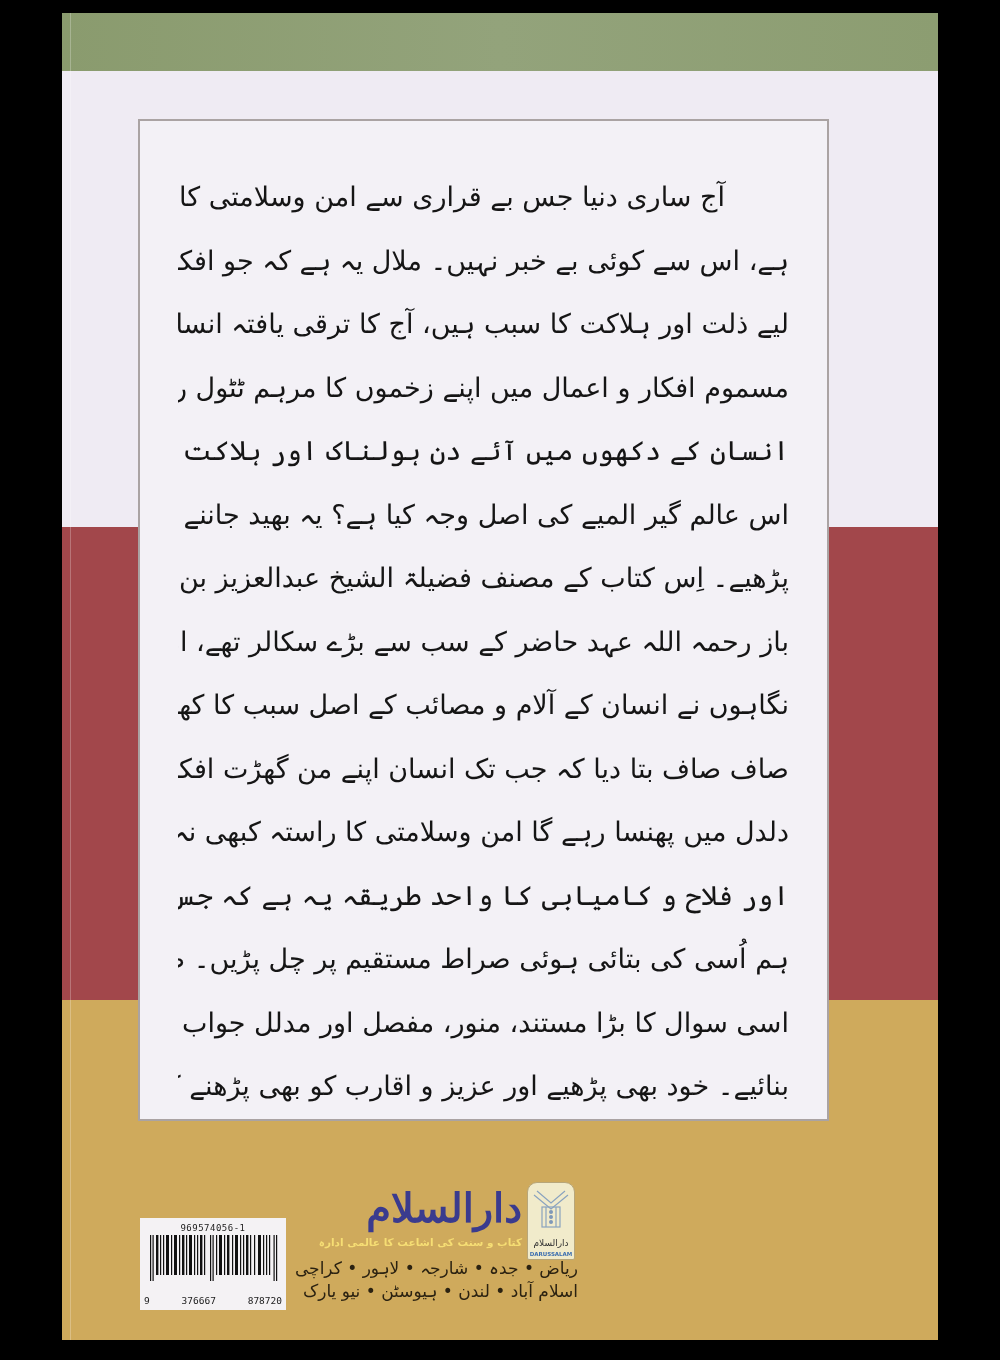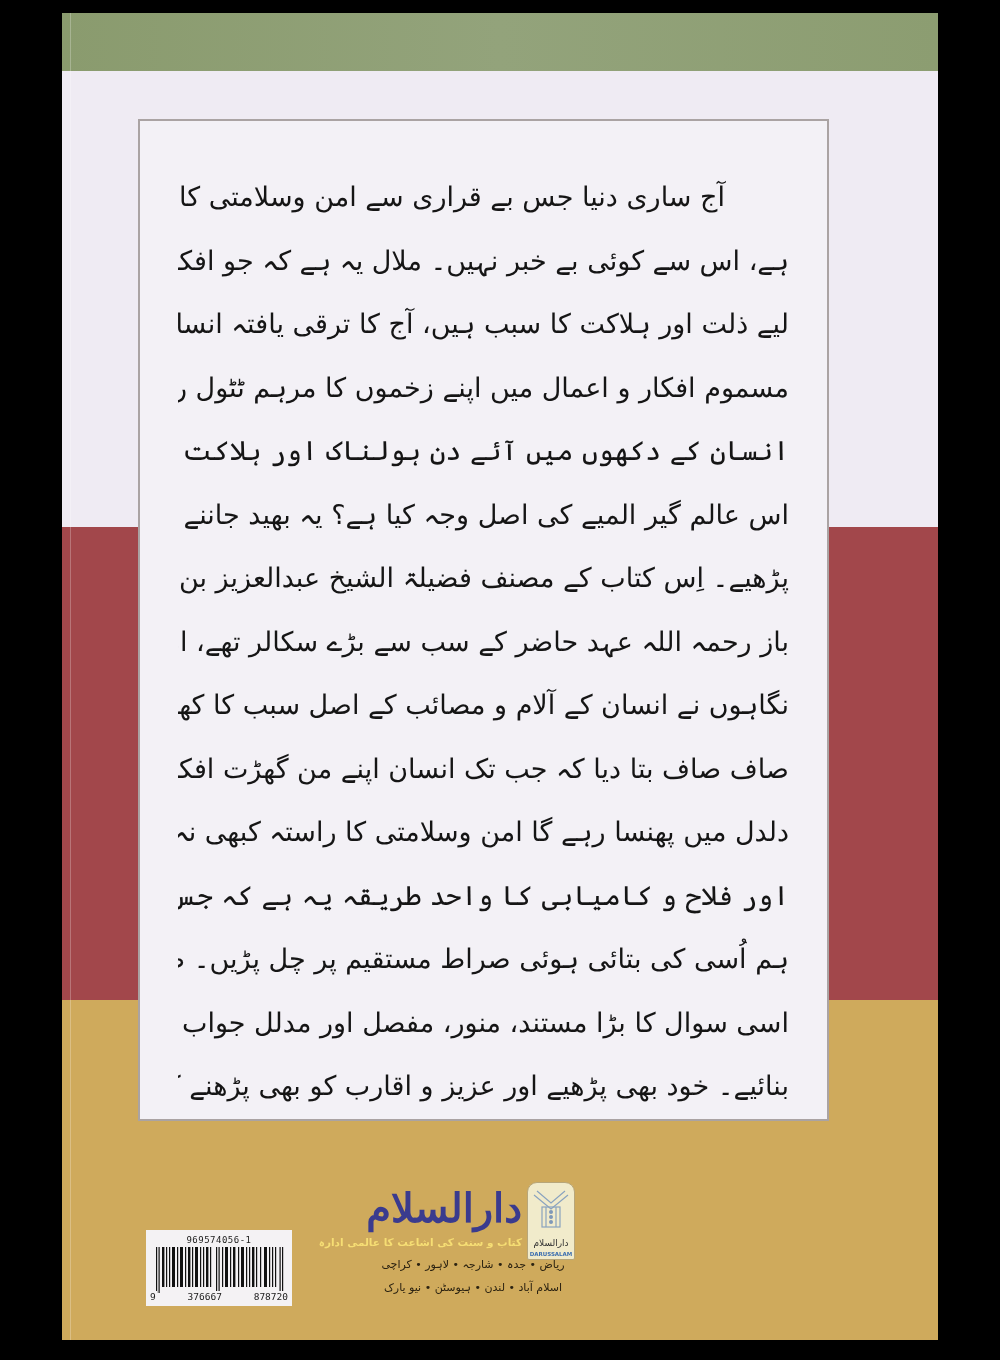--- a/index.html
+++ b/index.html
@@ -9,31 +9,31 @@
   .band-green { top:0; height:58px; background:linear-gradient(90deg,#8a9b6e,#93a37b 50%,#8c9d71); }
   .band-white { top:58px; height:456px; background:#efebf3; }
   .band-red { top:514px; height:473px; background:#a2474b; }
   .band-gold { top:987px; height:340px; background:#cfaa5c; }
   .spine-line { position:absolute; left:8px; top:0; width:1px; height:100%; background:rgba(255,255,255,0.25); }
   .textbox { position:absolute; left:76px; top:106px; width:691px; height:1002px; background:#f3f1f6; border:2px solid #aaa3a3; box-sizing:border-box; }
   .para { position:absolute; left:38px; right:38px; top:44px; direction:rtl; text-align:justify; }
   .line { height:63.5px; line-height:63.5px; font-family:"DejaVu Serif", serif; font-size:27px; color:#151515; white-space:nowrap; overflow:hidden; text-align:justify; text-align-last:justify; }
   .line.first { padding-right:64px; }
   .line.last { text-align-last:right; }
-  .barcode { position:absolute; left:84px; top:1205px; width:146px; height:76px; background:#f4f2f4;margin-top:12px; }
+  .barcode { position:absolute; left:78px; top:1205px; width:146px; height:92px; background:#f4f2f4; }
   .bc-top { position:absolute; top:5px; left:0; width:100%; text-align:center; font-family:"DejaVu Sans Mono", monospace; font-size:9px; color:#222; letter-spacing:0.5px; }
   .bc-bars { position:absolute; left:10px; top:17px; width:128px; height:46px; }
   .bc-bottom { position:absolute; bottom:4px; left:3px; right:3px; display:flex; justify-content:space-between; font-family:"DejaVu Sans Mono", monospace; font-size:9.5px; color:#222; background:transparent; }
   .bc-bottom span { background:#f4f2f4; padding:0 1px; }
   .logo-word { position:absolute; left:310px; top:1167px; width:150px; height:56px; direction:rtl; text-align:right; font-family:"DejaVu Serif", serif; font-size:40px; font-weight:bold; color:#3a3b8e; line-height:56px; }
   .logo-tag { position:absolute; left:310px; top:1223px; width:150px; direction:rtl; text-align:right; font-size:10.5px; color:#f6de74; font-weight:bold; white-space:nowrap; }
   .emblem { position:absolute; left:465px; top:1169px; width:48px; height:78px; background:#f1ebcb; border:1px solid #b7a67a; border-radius:10px 10px 2px 2px; box-sizing:border-box; overflow:hidden; }
   .emblem-label { position:absolute; bottom:2px; left:0; width:100%; text-align:center; font-size:5.5px; font-weight:bold; color:#3d6fb0; }
   .emblem-ar { position:absolute; bottom:11px; left:0; width:100%; text-align:center; font-size:9px; color:#333; direction:rtl; }
-  .cities { position:absolute; left:306px; width:210px; direction:rtl; text-align:center; font-size:11px; color:#2b2211; white-space:nowrap; }
+  .cities { position:absolute; left:306px; width:210px; direction:rtl; text-align:center; font-size:17px; color:#2b2211; white-space:nowrap; }
   .cities-1 { top:1245px; }
   .cities-2 { top:1268px; }
 </style>
 </head>
 <body>
 
 <div class="book">
   <div class="band band-green"></div>
   <div class="band band-white"></div>
   <div class="band band-red"></div>

